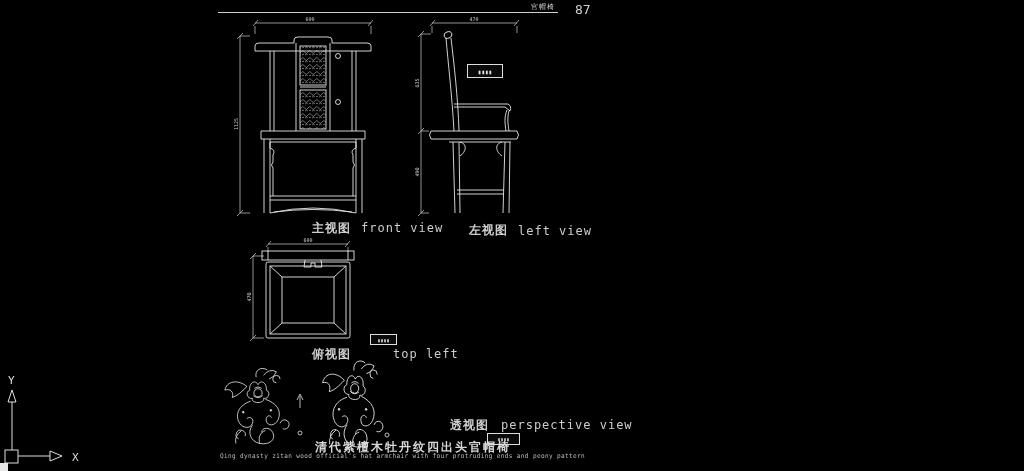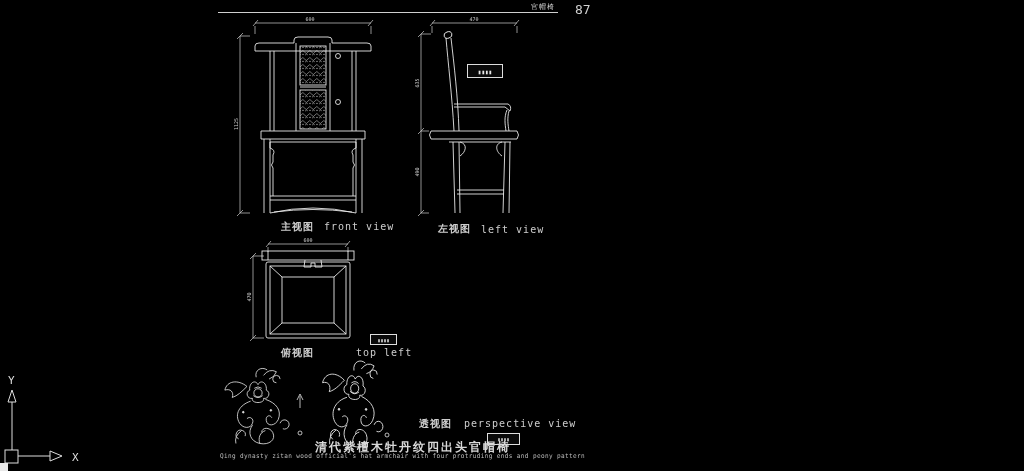--- a/index.html
+++ b/index.html
@@ -3,21 +3,21 @@
 <meta charset="utf-8">
 <style>
   html,body{margin:0;padding:0;background:#000;}
   .stage{position:relative;width:1024px;height:471px;background:#000000;overflow:hidden;
          font-family:"DejaVu Sans Mono", monospace;}
   .abs{position:absolute;}
   .txt{color:#c9c9c9;white-space:nowrap;}
   .hdr-title{font-size:7px;letter-spacing:1px;color:#d0d0d0;}
   .hdr-num{font-size:13px;color:#d0d0d0;margin-left:32px;}
   .hdr-line{height:1px;background:#cfcfcf;}
-  .view-label{display:flex;gap:10px;align-items:baseline;font-size:10px;color:#cdcdcd;}
+  .view-label{display:flex;gap:10px;align-items:baseline;font-size:12px;color:#cdcdcd;margin-left:31px;}
   .view-label .cn{letter-spacing:1px;font-weight:bold;}
   .view-label .en{letter-spacing:1px;}
   .stamp{border:1px solid #dedede;background:#0a0a0a;color:#e8e8e8;display:flex;
          align-items:center;justify-content:center;font-size:5px;letter-spacing:0;}
   .title-cn{font-size:12px;font-weight:bold;letter-spacing:2px;color:#d8d8d8;}
   .title-en{font-size:6.5px;letter-spacing:.4px;color:#bdbdbd;transform:scaleX(.93);transform-origin:left center;}
   svg{display:block;}
   .corner-block{background:#e8e8e8;}
 </style>
 </head>

